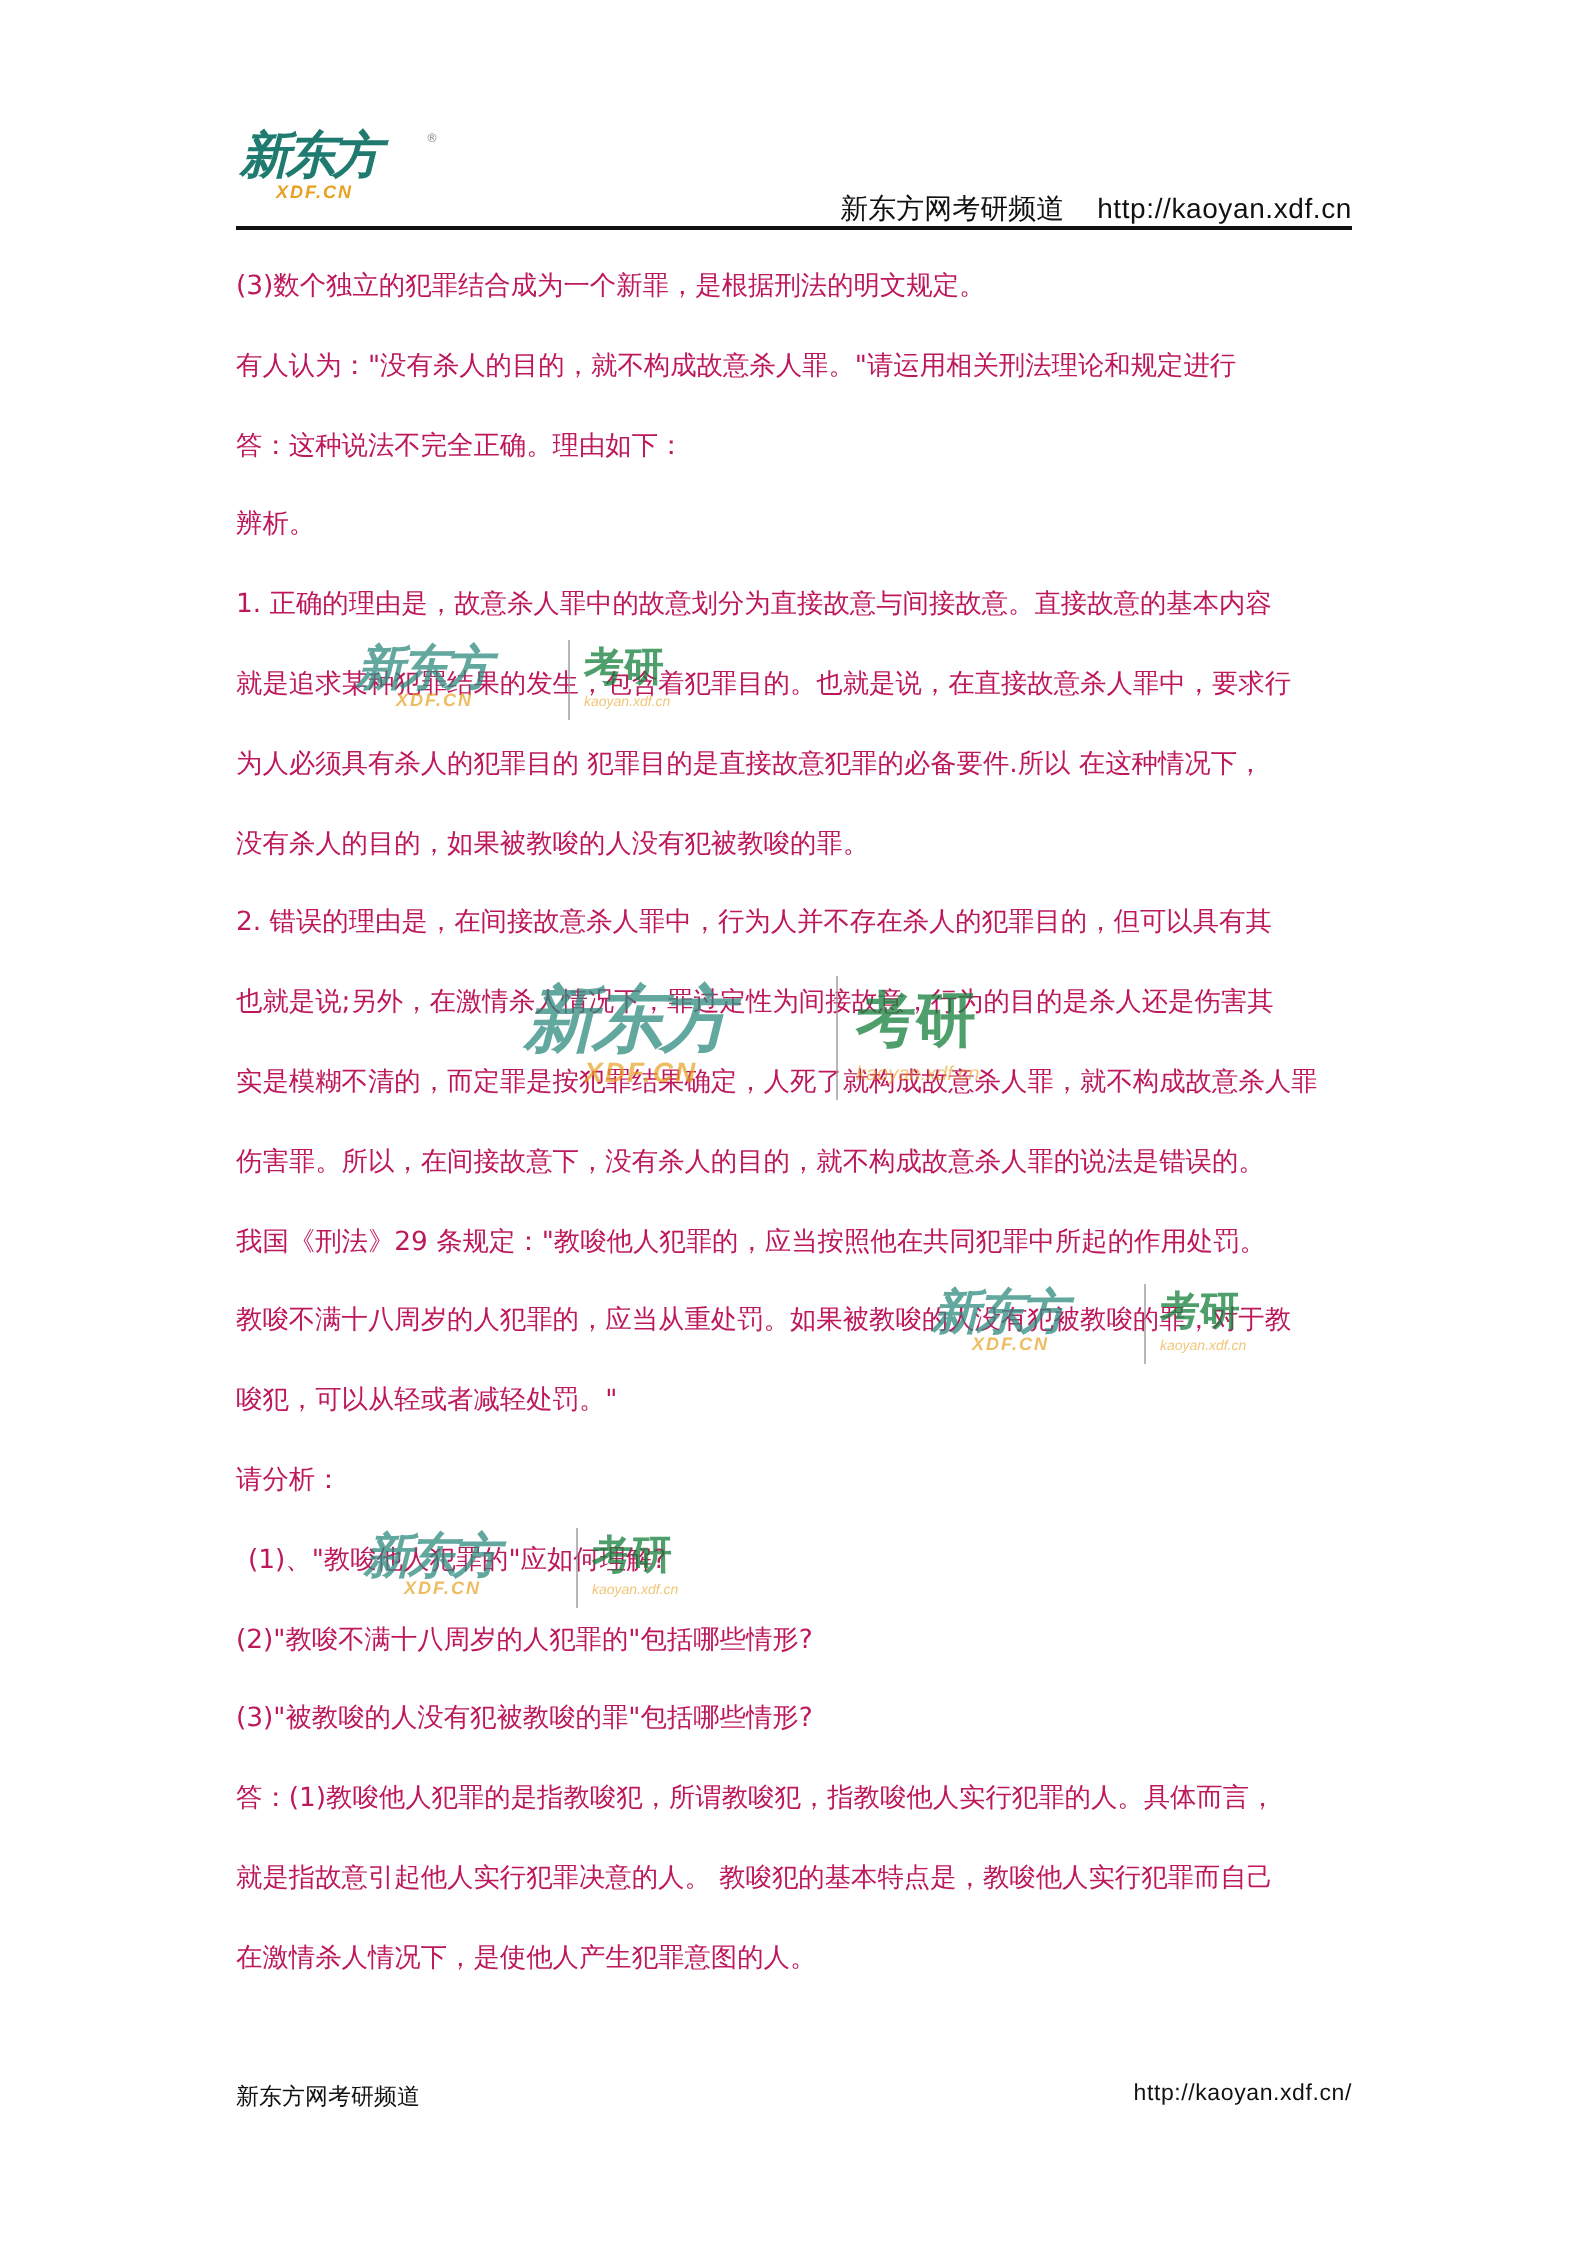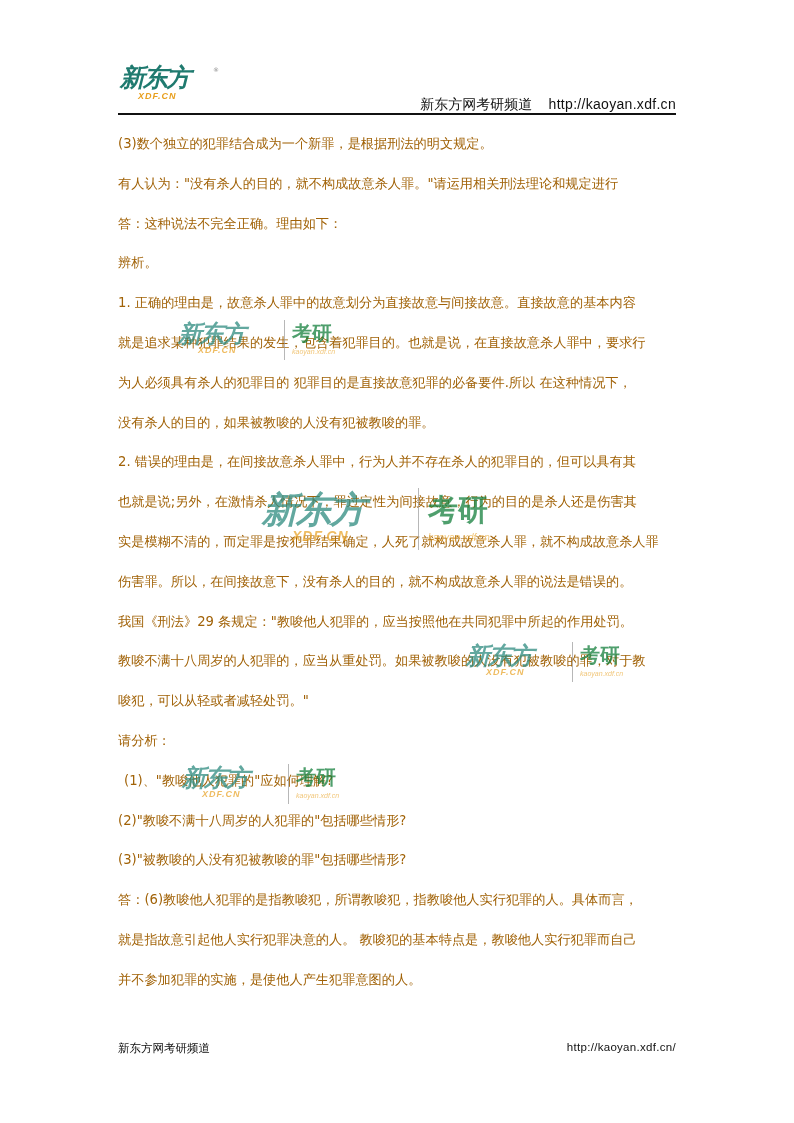--- a/index.html
+++ b/index.html
@@ -15,21 +15,21 @@
     .logo-en { position: absolute; left: 20px; top: 27px; font-size: 9px; font-weight: bold; font-style: italic;
                color: #e8a020; letter-spacing: 1px; font-family: "Liberation Sans", sans-serif; }
     .logo-reg { position: absolute; left: 95px; top: 2px; font-size: 6px; color: #888; }
     .header-right { position: absolute; right: 0; top: 36px; font-size: 14px; color: #111; white-space: nowrap; }
     .header-right .site { margin-right: 12px; }
     .header-right .url { font-family: "Liberation Sans", sans-serif; letter-spacing: 0.3px; }
     .header-rule { position: absolute; left: 0; top: 53px; width: 558px; height: 2px; background: #111; }
 
     
     .content { position: absolute; left: 118px; top: 124px; width: 560px; }
-    .line { font-size: 13.2px; line-height: 39.8px; height: 39.8px; white-space: nowrap; color: #a16207; }
+    .line { font-size: 13.2px; line-height: 39.8px; height: 39.8px; white-space: nowrap; color: #be185d; }
     .line.indent { padding-left: 6px; }
 
     
     .wm { position: absolute; pointer-events: none; }
     .wm .wcn { position: absolute; left: 0; top: 0; font-weight: bold; font-style: italic; color: #2e8b80; opacity: 0.75; letter-spacing: -2px; }
     .wm .wen { position: absolute; font-weight: bold; font-style: italic; color: #e8a020; opacity: 0.7; letter-spacing: 1px; font-family: "Liberation Sans", sans-serif; }
     .wm .wbar { position: absolute; width: 1px; background: #999; opacity: 0.7; }
     .wm .wky { position: absolute; font-weight: bold; color: #15803d; opacity: 0.75; }
     .wm .wurl { position: absolute; font-style: italic; color: #e8a020; opacity: 0.6; font-family: Liberation Sans, sans-serif; }
 
@@ -83,23 +83,23 @@
     <div class="line">也就是说;另外，在激情杀人情况下，罪过定性为间接故意，行为的目的是杀人还是伤害其</div>
     <div class="line">实是模糊不清的，而定罪是按犯罪结果确定，人死了就构成故意杀人罪，就不构成故意杀人罪</div>
     <div class="line">伤害罪。所以，在间接故意下，没有杀人的目的，就不构成故意杀人罪的说法是错误的。</div>
     <div class="line">我国《刑法》29 条规定："教唆他人犯罪的，应当按照他在共同犯罪中所起的作用处罚。</div>
     <div class="line">教唆不满十八周岁的人犯罪的，应当从重处罚。如果被教唆的人没有犯被教唆的罪，对于教</div>
     <div class="line">唆犯，可以从轻或者减轻处罚。"</div>
     <div class="line">请分析：</div>
     <div class="line indent"> (1)、"教唆他人犯罪的"应如何理解?</div>
     <div class="line">(2)"教唆不满十八周岁的人犯罪的"包括哪些情形?</div>
     <div class="line">(3)"被教唆的人没有犯被教唆的罪"包括哪些情形?</div>
-    <div class="line">答：(6)教唆他人犯罪的是指教唆犯，所谓教唆犯，指教唆他人实行犯罪的人。具体而言，</div>
+    <div class="line">答：(1)教唆他人犯罪的是指教唆犯，所谓教唆犯，指教唆他人实行犯罪的人。具体而言，</div>
     <div class="line">就是指故意引起他人实行犯罪决意的人。 教唆犯的基本特点是，教唆他人实行犯罪而自己</div>
-    <div class="line">并不参加犯罪的实施，是使他人产生犯罪意图的人。</div>
+    <div class="line">在激情杀人情况下，是使他人产生犯罪意图的人。</div>
   </div>
 
   <div class="wm small" style="left:178px; top:318px;">
     <span class="wcn">新东方</span>
     <span class="wen">XDF.CN</span>
     <span class="wbar"></span>
     <span class="wky">考研</span>
     <span class="wurl">kaoyan.xdf.cn</span>
   </div>
 

